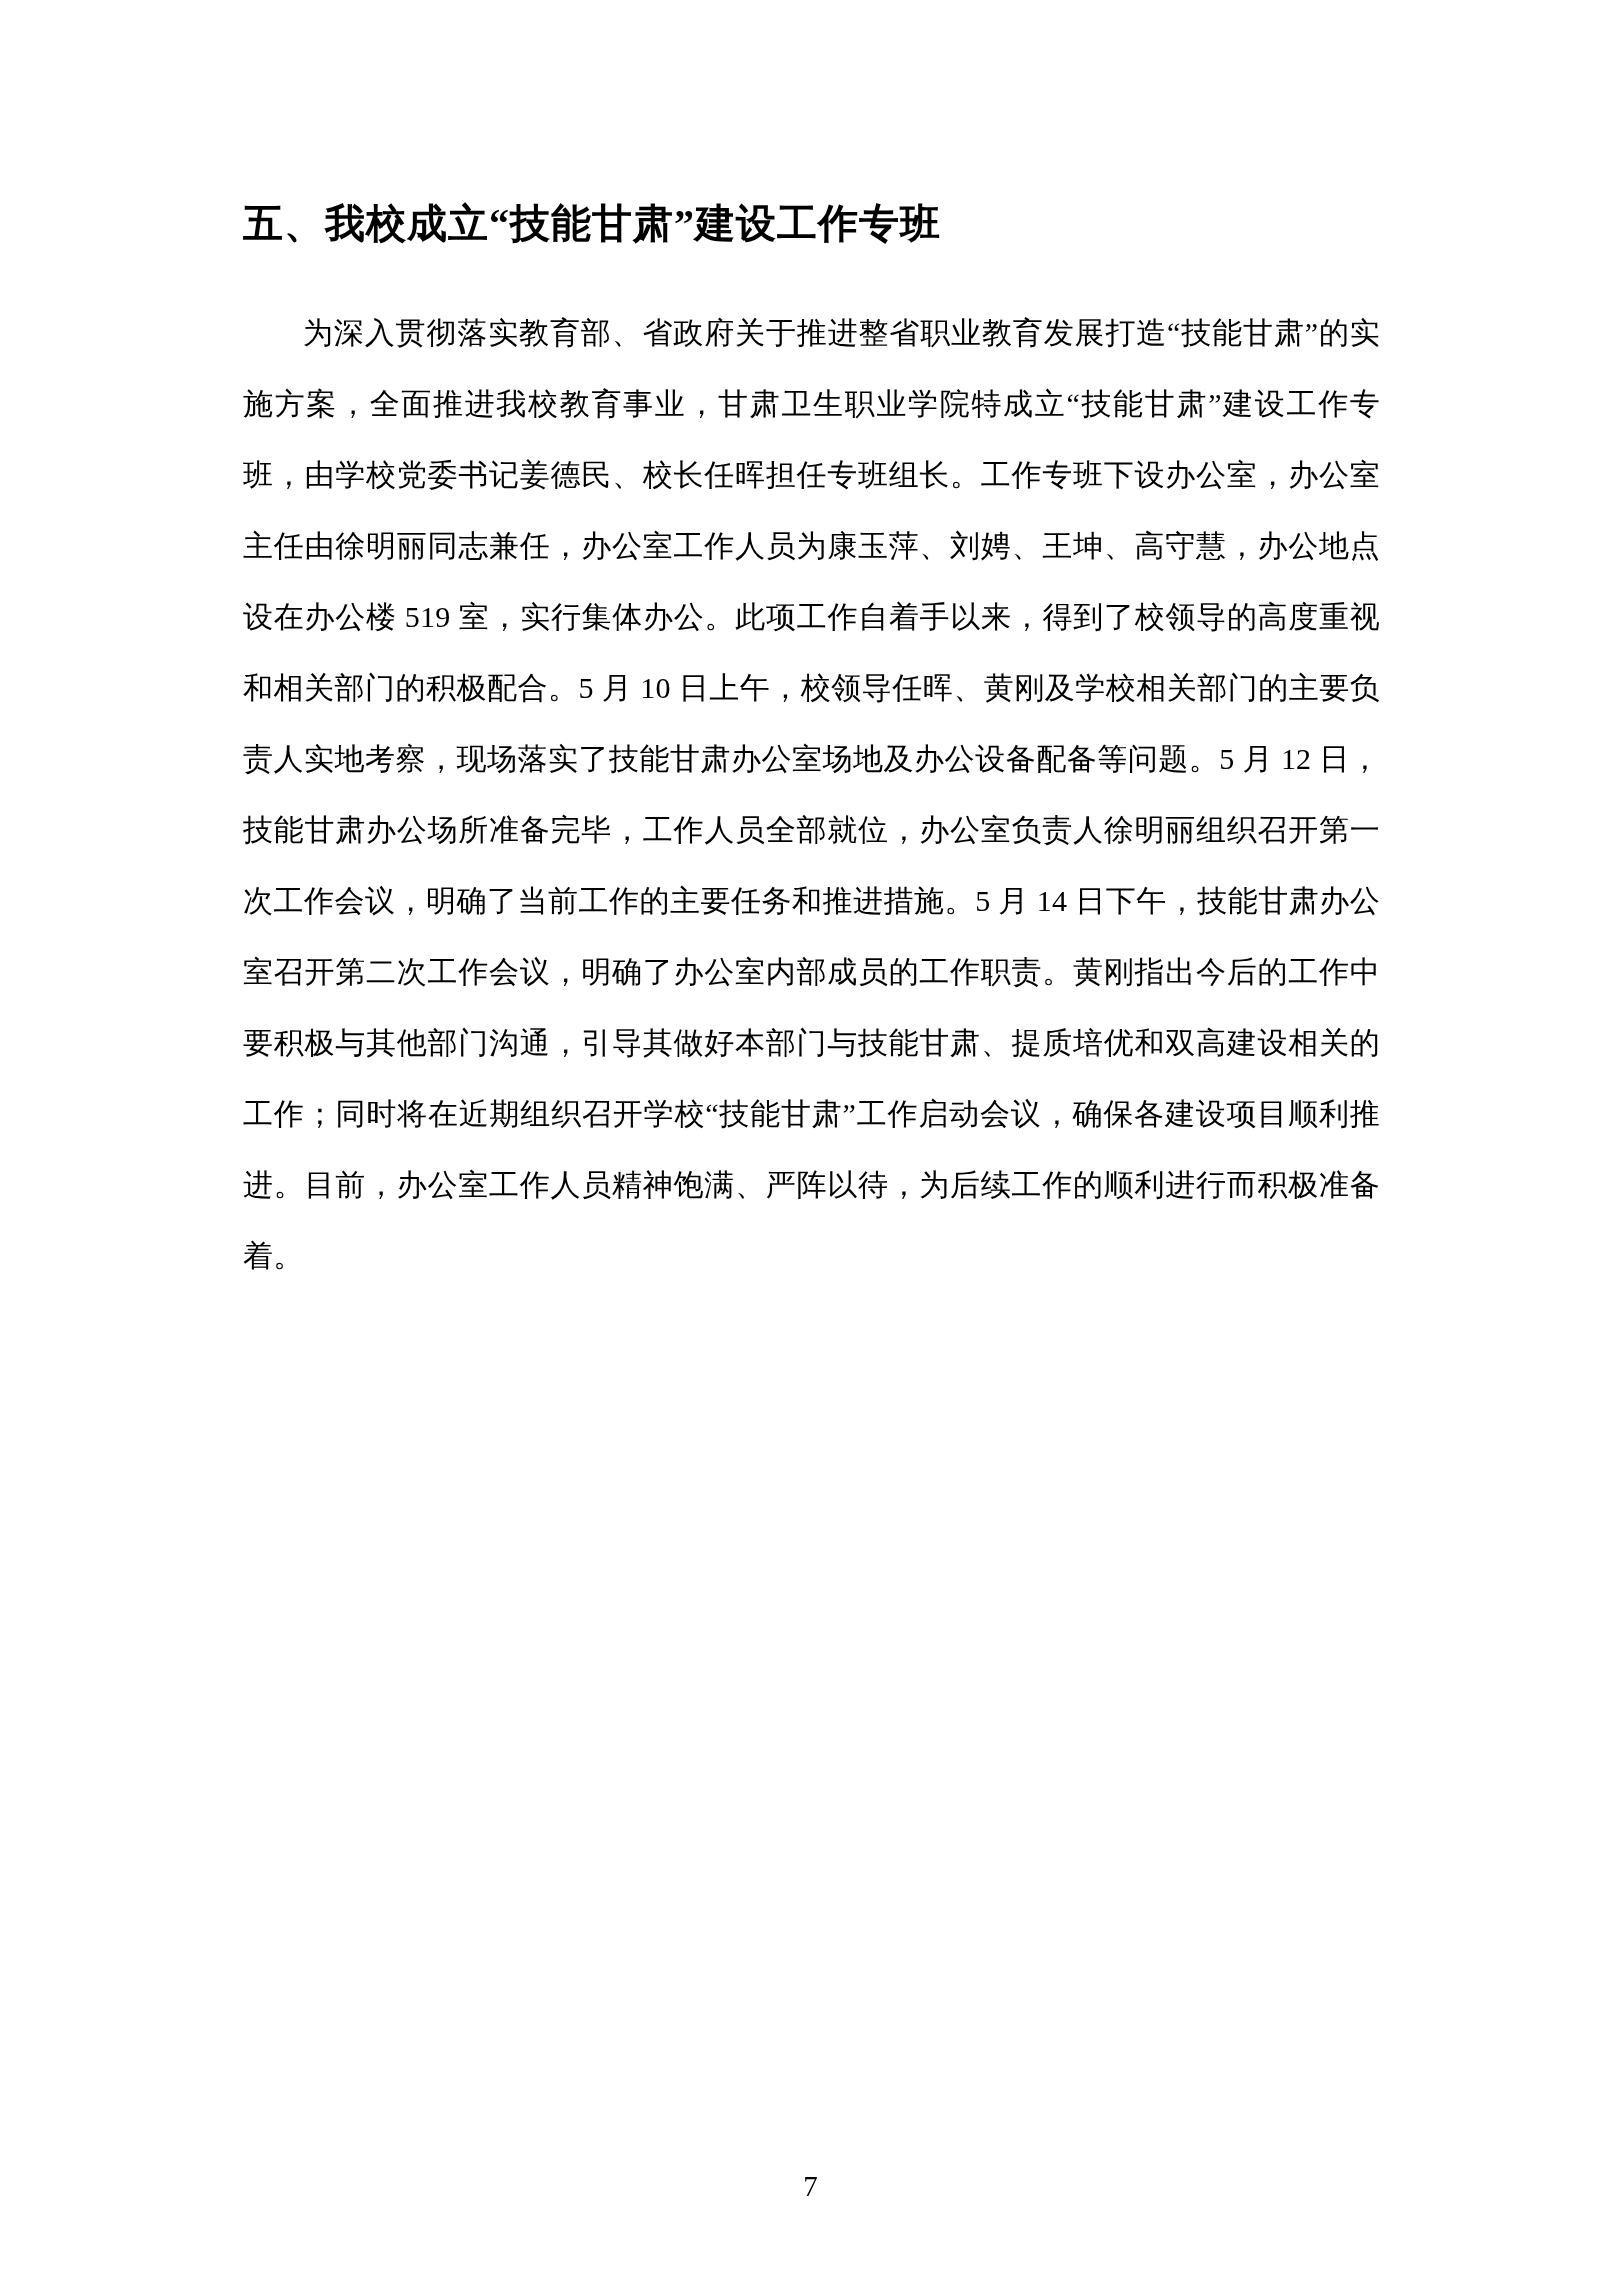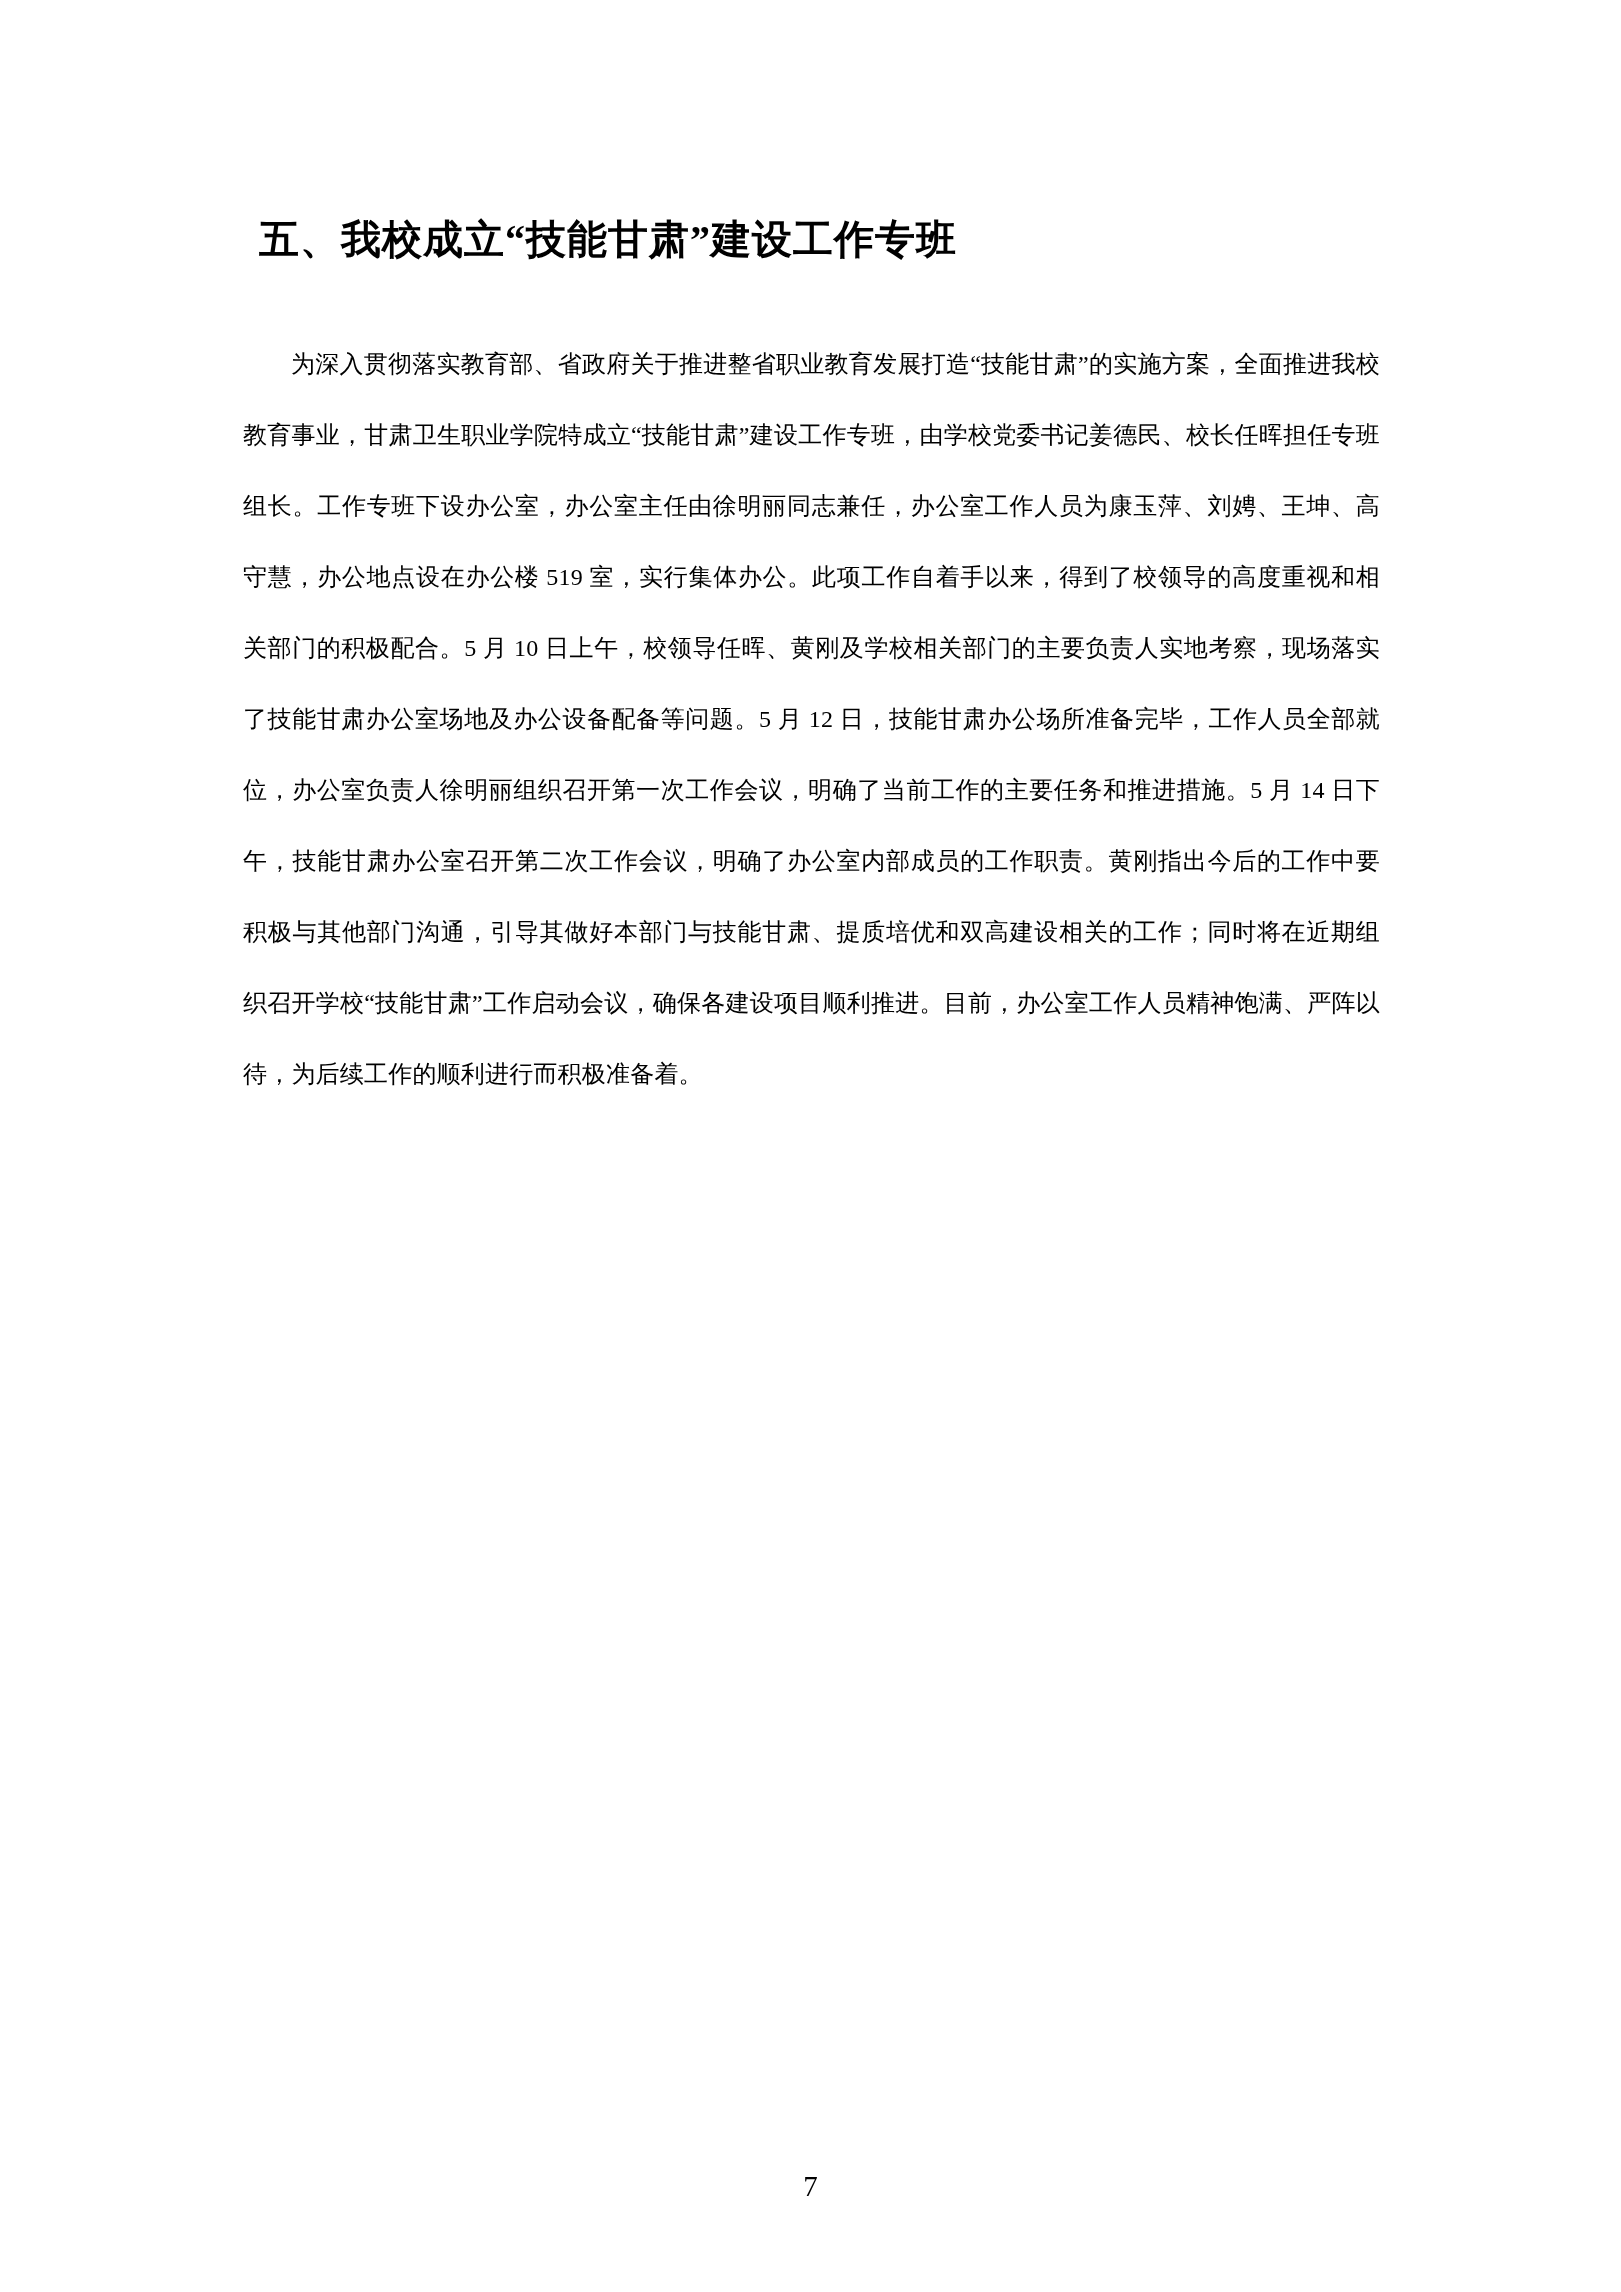--- a/index.html
+++ b/index.html
@@ -25,28 +25,28 @@
   .content {
     position: absolute;
     left: 243px;
     top: 0;
     width: 1137px;
   }
   .doc-title {
     font-size: 40px;
     font-weight: bold;
     letter-spacing: 1px;
-    margin: 16px;
+    margin: 0;
     padding-top: 196px;
     text-align: left;
     line-height: 1.4;
     font-family: "Liberation Serif", "DejaVu Serif", serif;
   }
   .body-text {
-    font-size: 24px;
+    font-size: 30px;
     line-height: 71px;
     text-align: justify;
     text-justify: inter-ideograph;
     margin: 0;
     padding-top: 45px;
     text-indent: 2em;
     letter-spacing: 0.2px;
     font-family: "Liberation Serif", "DejaVu Serif", serif;
   }
   .page-number {

